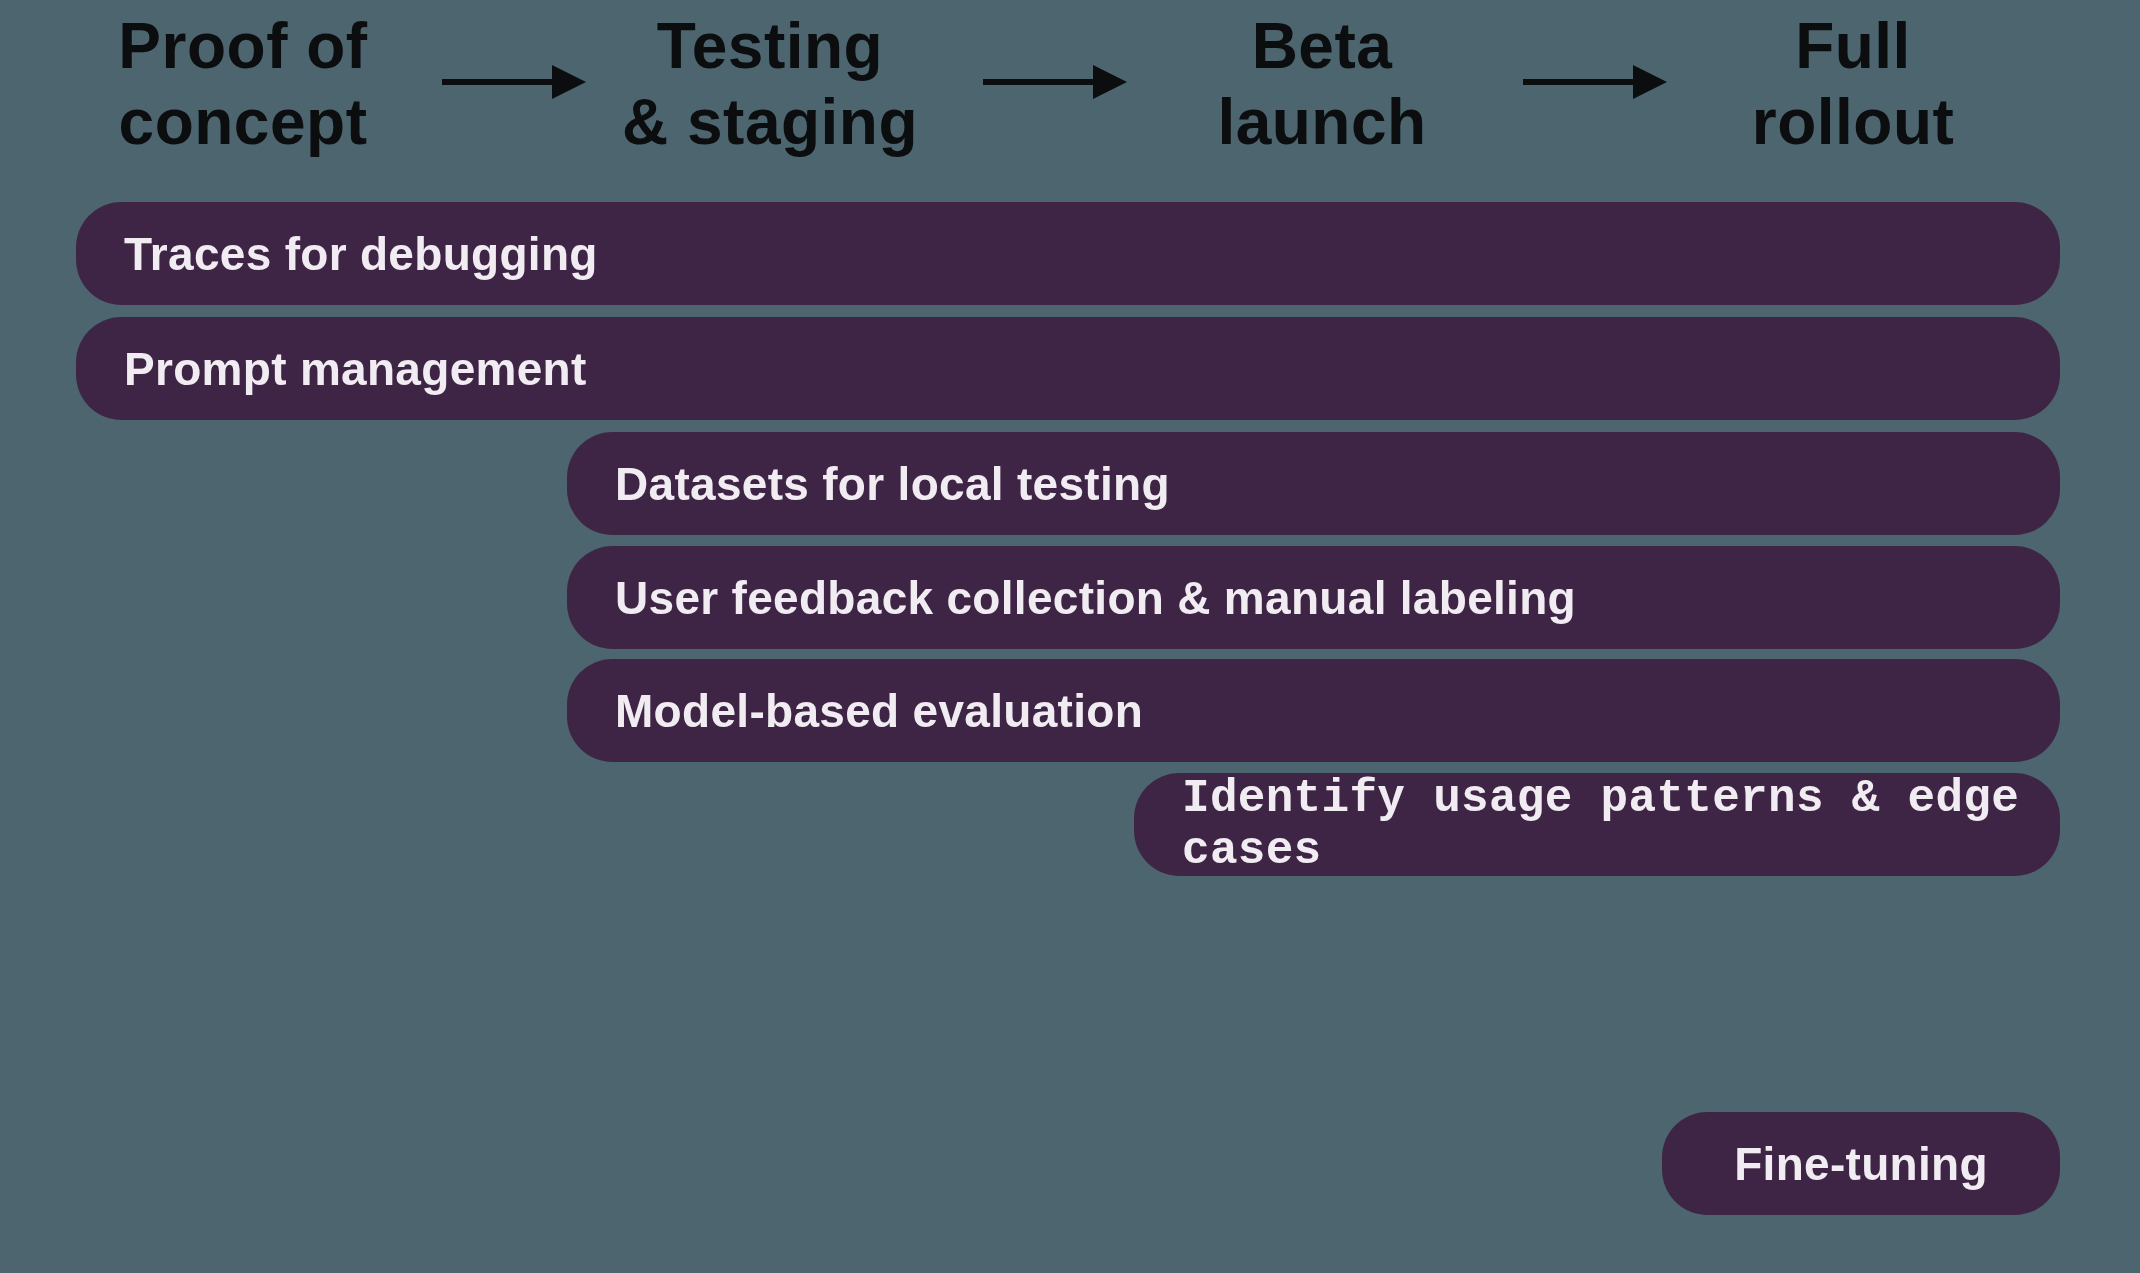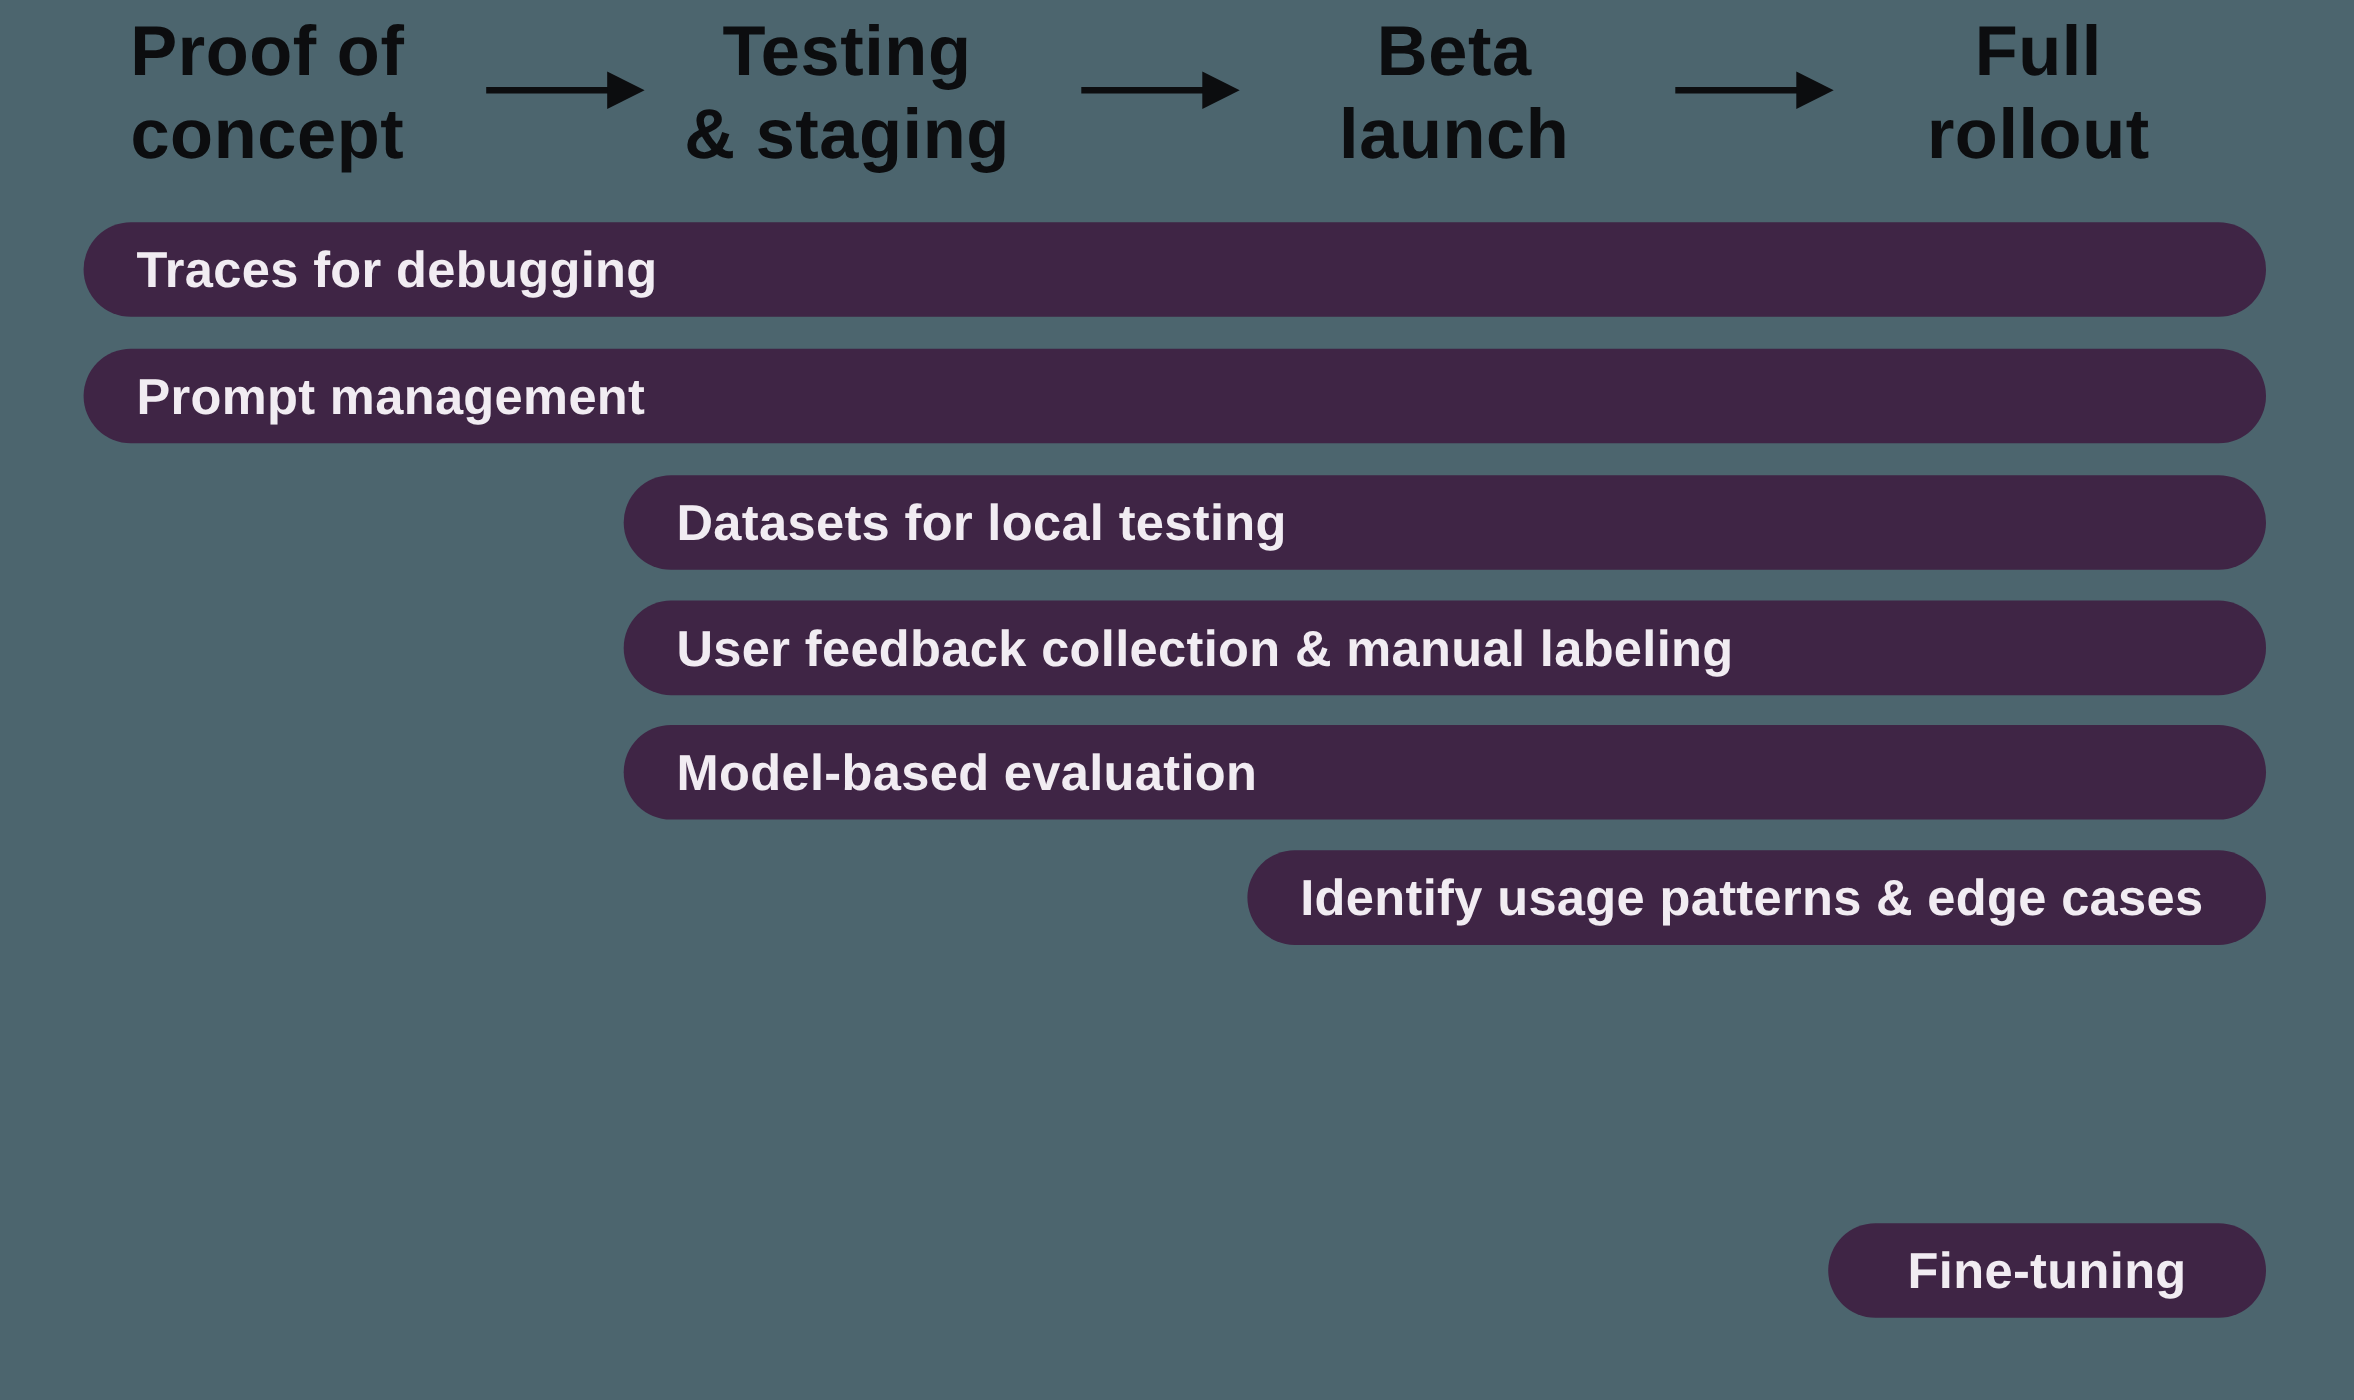--- a/index.html
+++ b/index.html
@@ -40,38 +40,38 @@
   .arrow{
     position:absolute;
     top:62px;
     width:150px;height:40px;
   }
   .arrow-1{left:440px;}
   .arrow-2{left:981px;}
   .arrow-3{left:1521px;}
   .bar{
     position:absolute;
-    height:86px;
+    height:103px;
     background:var(--bar);
     border-radius:45.5px;
     display:flex;
     align-items:center;
     color:var(--bar-text);
     font-size:46px;
     font-weight:700;
     padding-left:48px;
     letter-spacing:0.3px;
   }
   .bar.centered{
     justify-content:center;
     padding-left:0;
   }
   .col-a{left:76px;width:1984px;}
   .col-b{left:567px;width:1493px;}
-  .col-c{left:1134px;width:926px;}
+  .col-c{left:1134px;width:926px;font-family:Liberation Mono, monospace;}
   .col-d{left:1662px;width:398px;}
   .row-1{top:202px;}
   .row-2{top:317px;}
   .row-3{top:432px;}
   .row-4{top:546px;}
   .row-5{top:659px;}
   .row-6{top:773px;}
   .row-7{top:886px;}
   .row-8{top:999px;}
   .row-9{top:1112px;}

